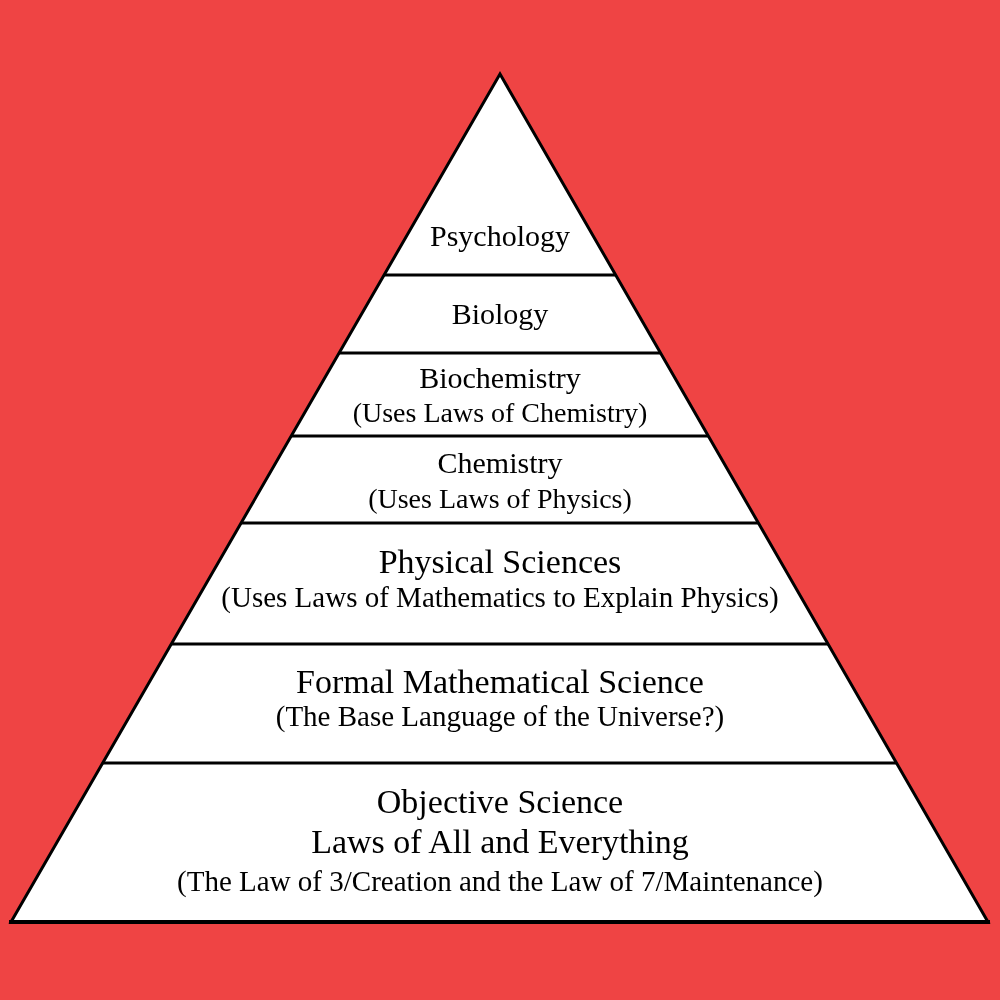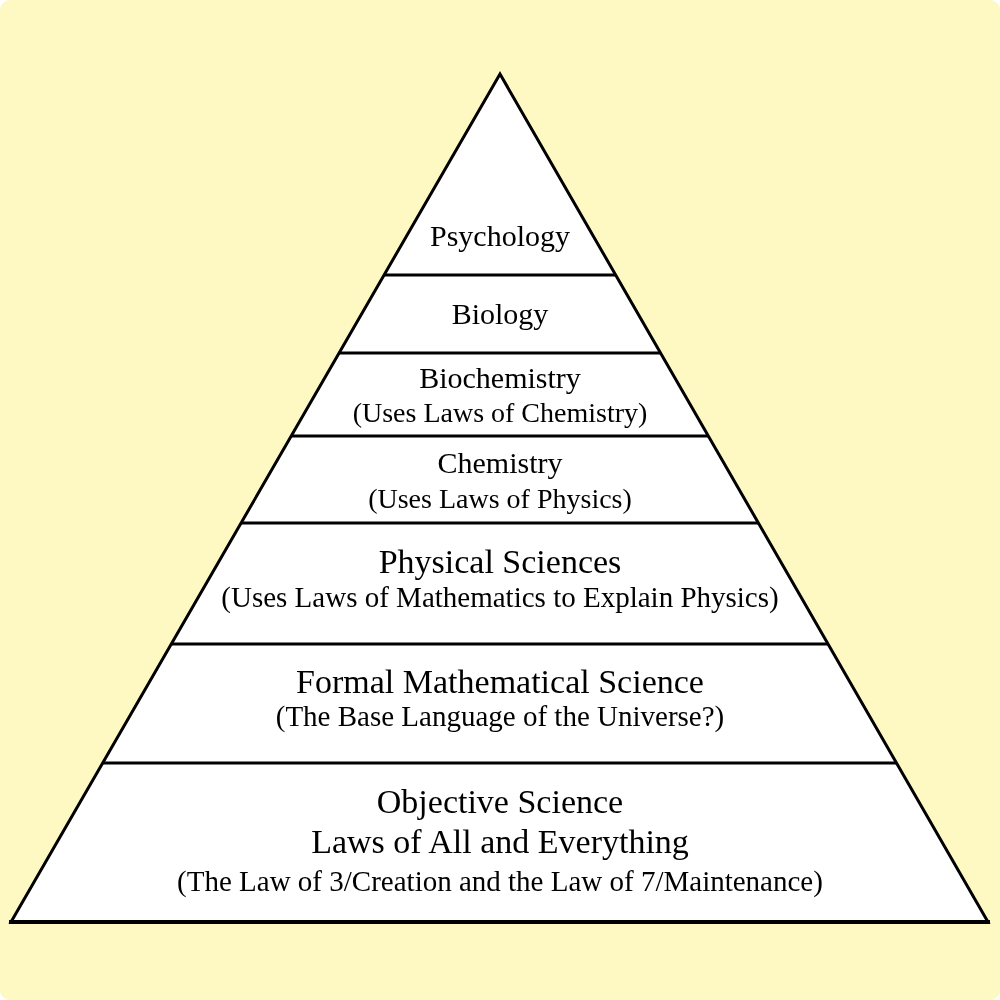--- a/index.html
+++ b/index.html
@@ -7,22 +7,21 @@
     padding: 0;
     width: 1000px;
     height: 1000px;
     background: #ffffff;
     overflow: hidden;
   }
   .stage {
     position: relative;
     width: 1000px;
     height: 1000px;
-    background: #fef9c3;
-    border-radius: 10px;
+    background: #ef4444;
   }
   svg {
     display: block;
   }
   text {
     font-family: "Liberation Serif", "DejaVu Serif", serif;
     fill: #000000;
   }
   .lvl-title-sm   { font-size: 30px; }
   .lvl-title-lg   { font-size: 34px; }

